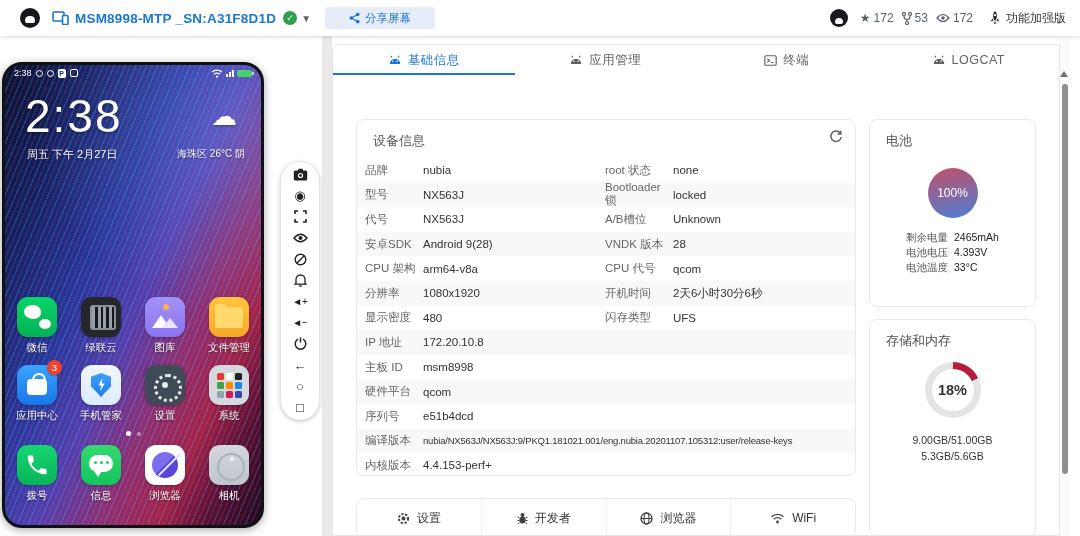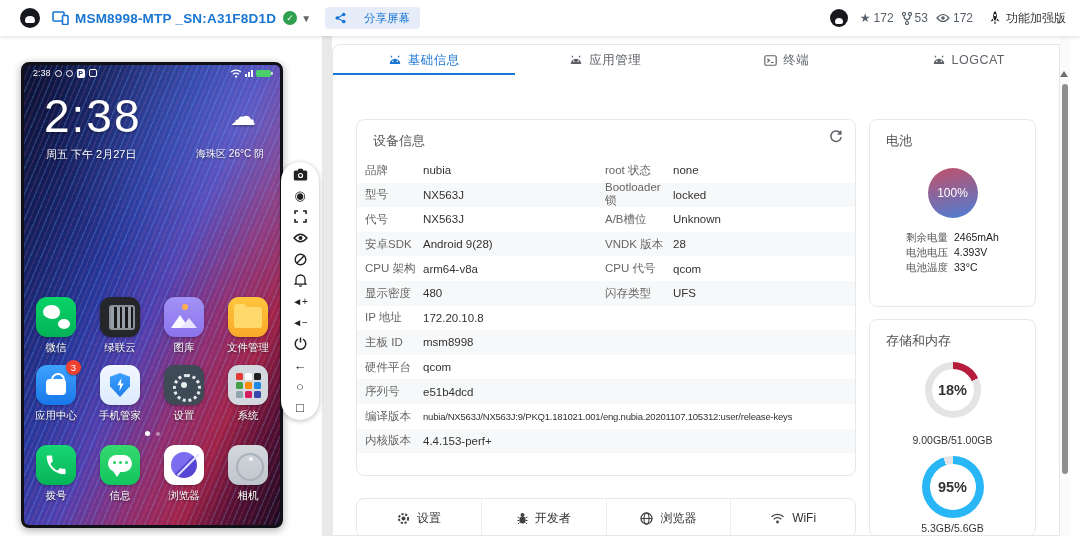--- a/index.html
+++ b/index.html
@@ -7,29 +7,29 @@
   body{font-family:"Liberation Sans","DejaVu Sans",sans-serif;background:#fff;position:relative;color:#333}
 
   
   .hdr{position:absolute;left:0;top:0;width:1080px;height:36px;background:#fff;display:flex;align-items:center;padding:0 14px;box-shadow:0 1px 4px rgba(0,0,0,.14);z-index:30}
   .logo{width:20px;height:20px;border-radius:50%;background:#16161d;margin:0 12px 0 6px;position:relative}
   .logo::after{content:"";position:absolute;left:5px;top:8px;width:10px;height:7px;background:#fff;border-radius:5px 5px 3px 3px}
   .dev-ic{color:#1976d2;margin-right:6px;display:flex}
   .dev-name{color:#1976d2;font-size:13.5px;font-weight:bold;letter-spacing:.2px}
   .ok-badge{width:14px;height:14px;border-radius:50%;background:#2e9e4f;color:#fff;font-size:9px;display:flex;align-items:center;justify-content:center;margin:0 4px 0 7px}
   .chev{color:#666;font-size:10px;margin-right:14px}
-  .share-btn{background:#e7edf8;color:#1976d2;border:none;border-radius:4px;height:22px;padding:0 10px;font-size:11.5px;display:flex;align-items:center;gap:18px;cursor:pointer;font-family:inherit}
+  .share-btn{background:#e7edf8;color:#1976d2;border:none;border-radius:4px;height:22px;padding:0 24px;font-size:11.5px;display:flex;align-items:center;gap:5px;cursor:pointer;font-family:inherit}
   .hdr-right{margin-left:auto;display:flex;align-items:center;gap:8px;color:#555;font-size:12px}
   .gh{width:18px;height:18px;border-radius:50%;background:#17191c;position:relative;margin-right:4px}
   .gh::after{content:"";position:absolute;left:5px;top:9px;width:8px;height:6px;background:#fff;border-radius:4px 4px 2px 2px}
   .stat{display:flex;align-items:center;gap:3px;color:#57606a}
   .enh{display:flex;align-items:center;gap:5px;border:none;background:transparent;font-size:12px;color:#333;margin-left:8px;cursor:pointer;font-family:Liberation Serif, serif}
 
   
-  .phone{position:absolute;left:21px;top:62px;width:262px;height:466px;border:3px solid #101017;border-radius:8px;overflow:hidden;box-shadow:0 2px 8px rgba(0,0,0,.35);
+  .phone{position:absolute;left:2px;top:62px;width:262px;height:466px;border:3px solid #101017;border-radius:20px;overflow:hidden;box-shadow:0 2px 8px rgba(0,0,0,.35);
     background:
       radial-gradient(circle at 88% 12%, rgba(120,160,255,.30), transparent 42%),
       repeating-linear-gradient(113deg, rgba(150,185,255,.20) 0 1.5px, rgba(0,0,0,0) 1.5px 5px, rgba(255,130,160,.13) 5px 6.5px, rgba(0,0,0,0) 6.5px 10px),
       linear-gradient(115deg,#0b1130 0%,#131f5e 18%,#27379b 38%,#4f3faf 52%,#8c2f72 66%,#a02349 78%,#571034 88%,#1c0a20 100%);}
   .sbar{display:flex;align-items:center;padding:3px 9px;color:#fff;font-size:9px;gap:4px}
   .sb-dot{width:7px;height:7px;border:1px solid #fff;border-radius:50%}
   .sb-p{width:8px;height:9px;background:#fff;color:#1a2a6e;font-size:7px;font-weight:bold;border-radius:2px;display:flex;align-items:center;justify-content:center}
   .sb-app{width:8px;height:8px;border:1px solid #fff;border-radius:2px}
   .sb-right{margin-left:auto;display:flex;align-items:center;gap:3px}
   .bars{display:flex;align-items:flex-end;gap:1px}
@@ -426,20 +426,26 @@
           <span class="l2">VNDK 版本</span>
           <span class="v2">28</span>
         </div>
       <div class="di-row">
           <span class="l1">CPU 架构</span>
           <span class="v1">arm64-v8a</span>
           <span class="l2">CPU 代号</span>
           <span class="v2">qcom</span>
         </div>
       <div class="di-row">
+          <span class="l1">分辨率</span>
+          <span class="v1">1080x1920</span>
+          <span class="l2">开机时间</span>
+          <span class="v2">2天6小时30分6秒</span>
+        </div>
+      <div class="di-row">
           <span class="l1">显示密度</span>
           <span class="v1">480</span>
           <span class="l2">闪存类型</span>
           <span class="v2">UFS</span>
         </div>
       <div class="di-row">
           <span class="l1">IP 地址</span>
           <span class="v1">172.20.10.8</span>
           <span class="l2"></span>
           <span class="v2"></span>
@@ -519,22 +525,19 @@
       <div><span class="bl">电池温度</span><span class="bv">33°C</span></div>
     </div>
   </div>
 
   <div class="card sto-card">
     <div class="card-title">存储和内存</div>
     <div class="donut d1" style="--v: 18; --c: #b71c3c;">
       <b>18%</b>
     </div>
     <div class="dcap">9.00GB/51.00GB</div>
-    <div class="donut d2" style="margin-top: 10px; --v: 95; --c: #29b6f6;">
-      <b>95%</b>
-    </div>
     <div class="dcap" style="margin-top:4px">5.3GB/5.6GB</div>
   </div>
 </div>
 
 <div class="sbtrack"></div>
 <div class="sbarrow"></div>
 <div class="sbthumb"></div>
 
 </body></html>

